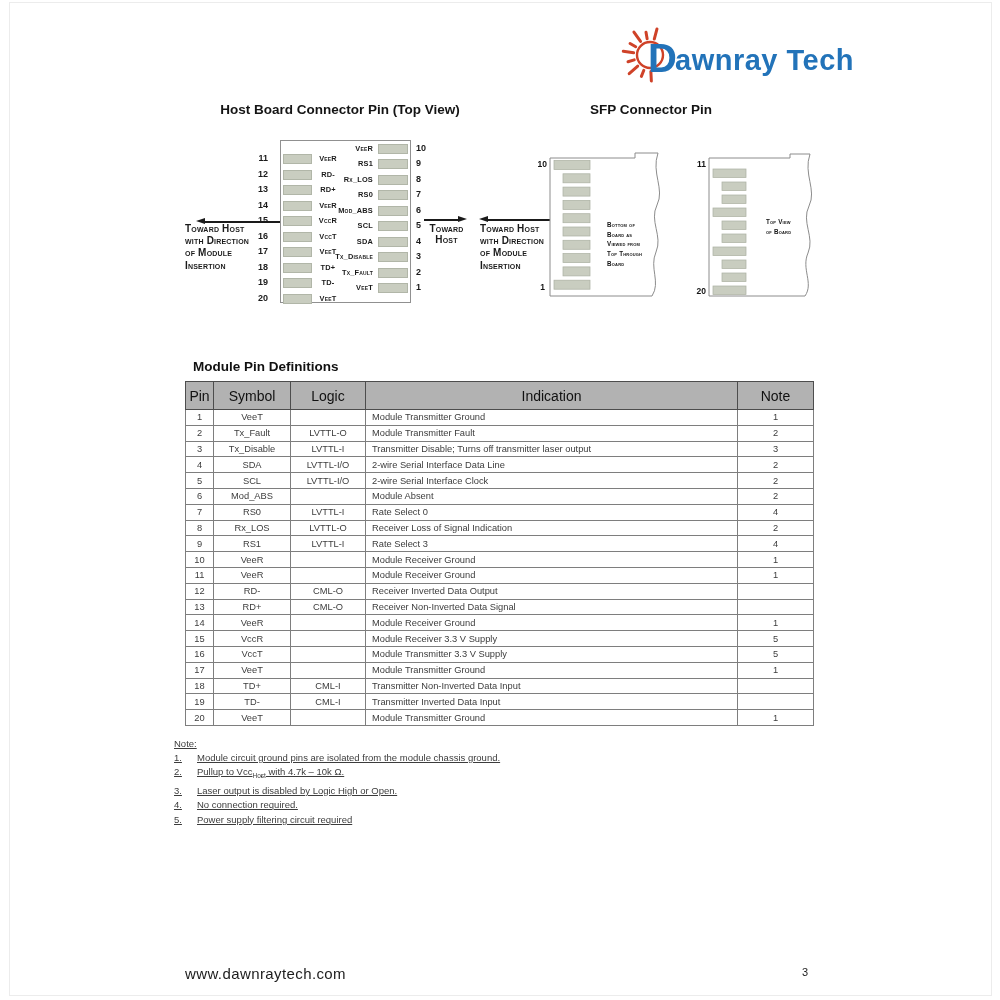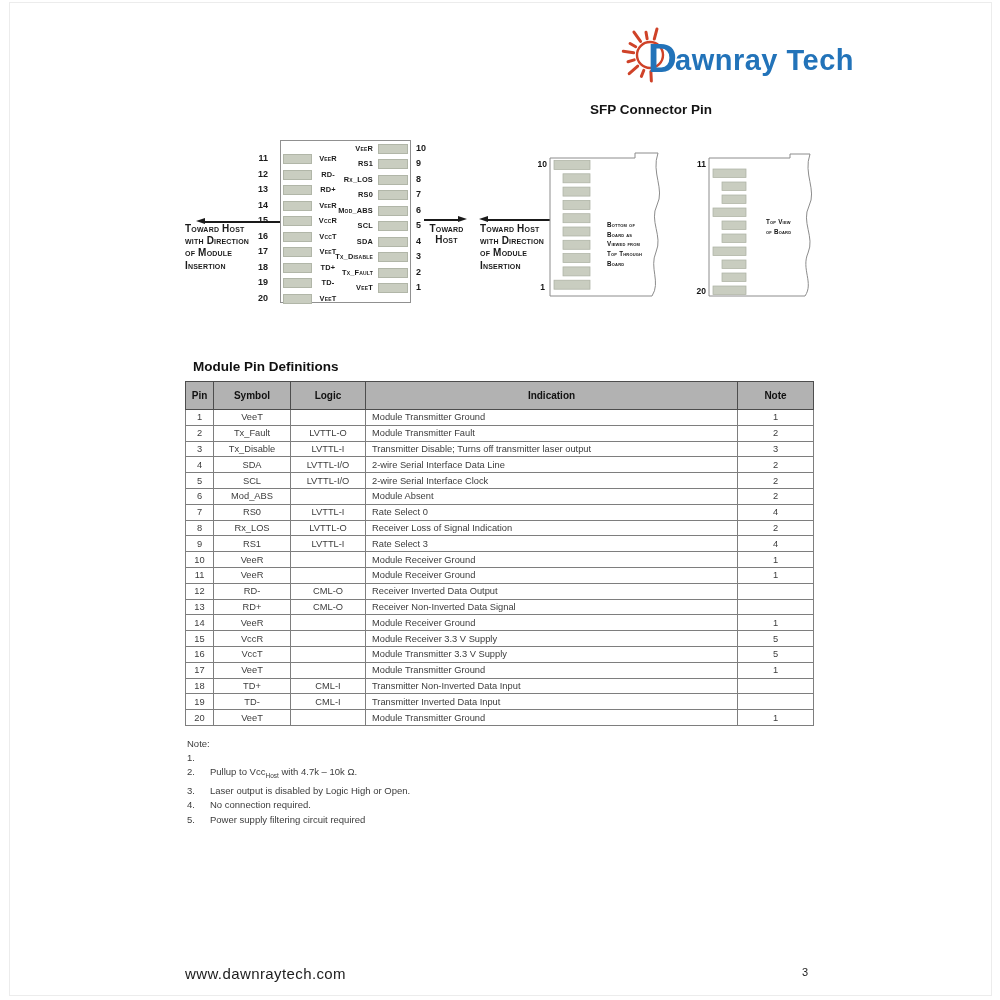--- a/index.html
+++ b/index.html
@@ -14,24 +14,24 @@
   .pin-label { position:absolute; font-size:7.4px; font-weight:bold; color:#1a1a1a; line-height:10px; letter-spacing:.2px; font-variant:small-caps; }
   .dir-text { position:absolute; font-size:10px; font-weight:bold; color:#1a1a1a; line-height:12.2px; font-variant:small-caps; letter-spacing:.2px; }
   .dir-text.bezel div { line-height:10.5px; }
   .arrow-line { position:absolute; height:1.5px; background:#1a1a1a; }
   .ah-left { position:absolute; width:0; height:0; border-top:3.5px solid transparent; border-bottom:3.5px solid transparent; border-right:9px solid #1a1a1a; }
   .ah-right { position:absolute; width:0; height:0; border-top:3.5px solid transparent; border-bottom:3.5px solid transparent; border-left:9px solid #1a1a1a; }
   .sfp-svg { position:absolute; }
   .board-outline { fill:#ffffff; stroke:#8c8c8c; stroke-width:1; }
   #table-title { position:absolute; left:193px; top:359px; font-weight:bold; font-size:13.5px; color:#111; }
   #pin-table { position:absolute; left:185px; top:381px; width:628px; border-collapse:collapse; table-layout:fixed; }
-  #pin-table th { background:#b2b2b2; border:1px solid #4d4d4d; font-size:10px; font-weight:bold; color:#111; height:28px; text-align:center; padding:0; }
+  #pin-table th { background:#b2b2b2; border:1px solid #4d4d4d; font-size:14px; font-weight:normal; color:#111; height:28px; text-align:center; padding:0; }
   #pin-table td { border:1px solid #7e7e7e; font-size:9.3px; color:#3c3c3c; height:15.8px; text-align:center; padding:0; white-space:nowrap; overflow:hidden; }
   #pin-table td.desc { text-align:left; padding-left:6px; }
-  #notes { position:absolute; left:187px; top:737px; width:620px; font-size:9.5px; color:#3c3c3c; }
+  #notes { position:absolute; left:174px; top:737px; width:620px; font-size:9.5px; color:#3c3c3c;text-decoration:underline; }
   #notes-heading { line-height:14px; }
   .note-row { display:flex; line-height:14.4px; }
   .note-num { width:14px; flex:0 0 14px; }
   .note-text { margin-left:9px; }
   .note-text sub { font-size:6.5px; }
   #footer-url { position:absolute; left:185px; top:965px; font-size:15px; letter-spacing:.4px; color:#1c1c1c; }
   #footer-page { position:absolute; left:802px; top:966px; font-size:11px; color:#1c1c1c; }
   #logo { position:absolute; left:612px; top:16px; }
   .logo-d { font-size:40px; font-weight:bold; }
   .logo-rest { font-size:29px; font-weight:bold; letter-spacing:.5px; }
@@ -52,20 +52,21 @@
         <line x1="22.220971526609915" y1="43.82413312792516" x2="16.004990612850186" y2="45.72454920862295" stroke="#cf4228" stroke-width="3" stroke-linecap="round"></line>
         <line x1="25.738110379623" y1="50.04065500492116" x2="17.191944886632967" y2="57.735656978048034" stroke="#cf4228" stroke-width="3" stroke-linecap="round"></line>
         <line x1="31.81899120863745" y1="54.298533600351995" x2="29.384048351434025" y2="60.32522865503611" stroke="#cf4228" stroke-width="3" stroke-linecap="round"></line>
         <line x1="38.86354327800858" y1="55.47738732345047" x2="39.36073486231654" y2="64.96436790361892" stroke="#cf4228" stroke-width="3" stroke-linecap="round"></line>
       </g>
     <circle cx="38" cy="39" r="13" fill="none" stroke="#cf4228" stroke-width="2.4"></circle>
     <text class="logo-d" x="36" y="56" fill="#2273b9">D</text>
     <text class="logo-rest" x="63" y="54" fill="#2273b9">awnray Tech</text>
   </svg>
 
+  <div class="diagram-title" style="left:190px; top:102px; width:300px;">Host Board Connector Pin (Top View)</div>
   <div class="diagram-title" style="left:540px; top:102px; width:222px;">SFP Connector Pin</div>
 
   <div id="host-box"></div>
 
   <div class="arrow-line" style="left:205px; top:221px; width:75px;"></div>
   <div class="ah-left" style="left:196px; top:218px;"></div>
   <div id="toward-host-left" class="dir-text" style="left:185px; top:223px; width:90px;">
       <div>Toward Host</div>
       <div>with Direction</div>
       <div>of Module</div>
@@ -295,20 +296,21 @@
           <td>1</td>
         </tr>
       </tbody>
   </table>
 
   <div id="notes">
     <div id="notes-heading">Note:</div>
     <div id="notes-list">
         <div class="note-row">
           <span class="note-num">1.</span>
+          <span class="note-text">Module circuit ground pins are isolated from the module chassis ground.</span>
         </div>
         <div class="note-row">
           <span class="note-num">2.</span>
           <span class="note-text">Pullup to Vcc<sub>Host</sub> with 4.7k – 10k Ω.</span>
         </div>
         <div class="note-row">
           <span class="note-num">3.</span>
           <span class="note-text">Laser output is disabled by Logic High or Open.</span>
         </div>
         <div class="note-row">

